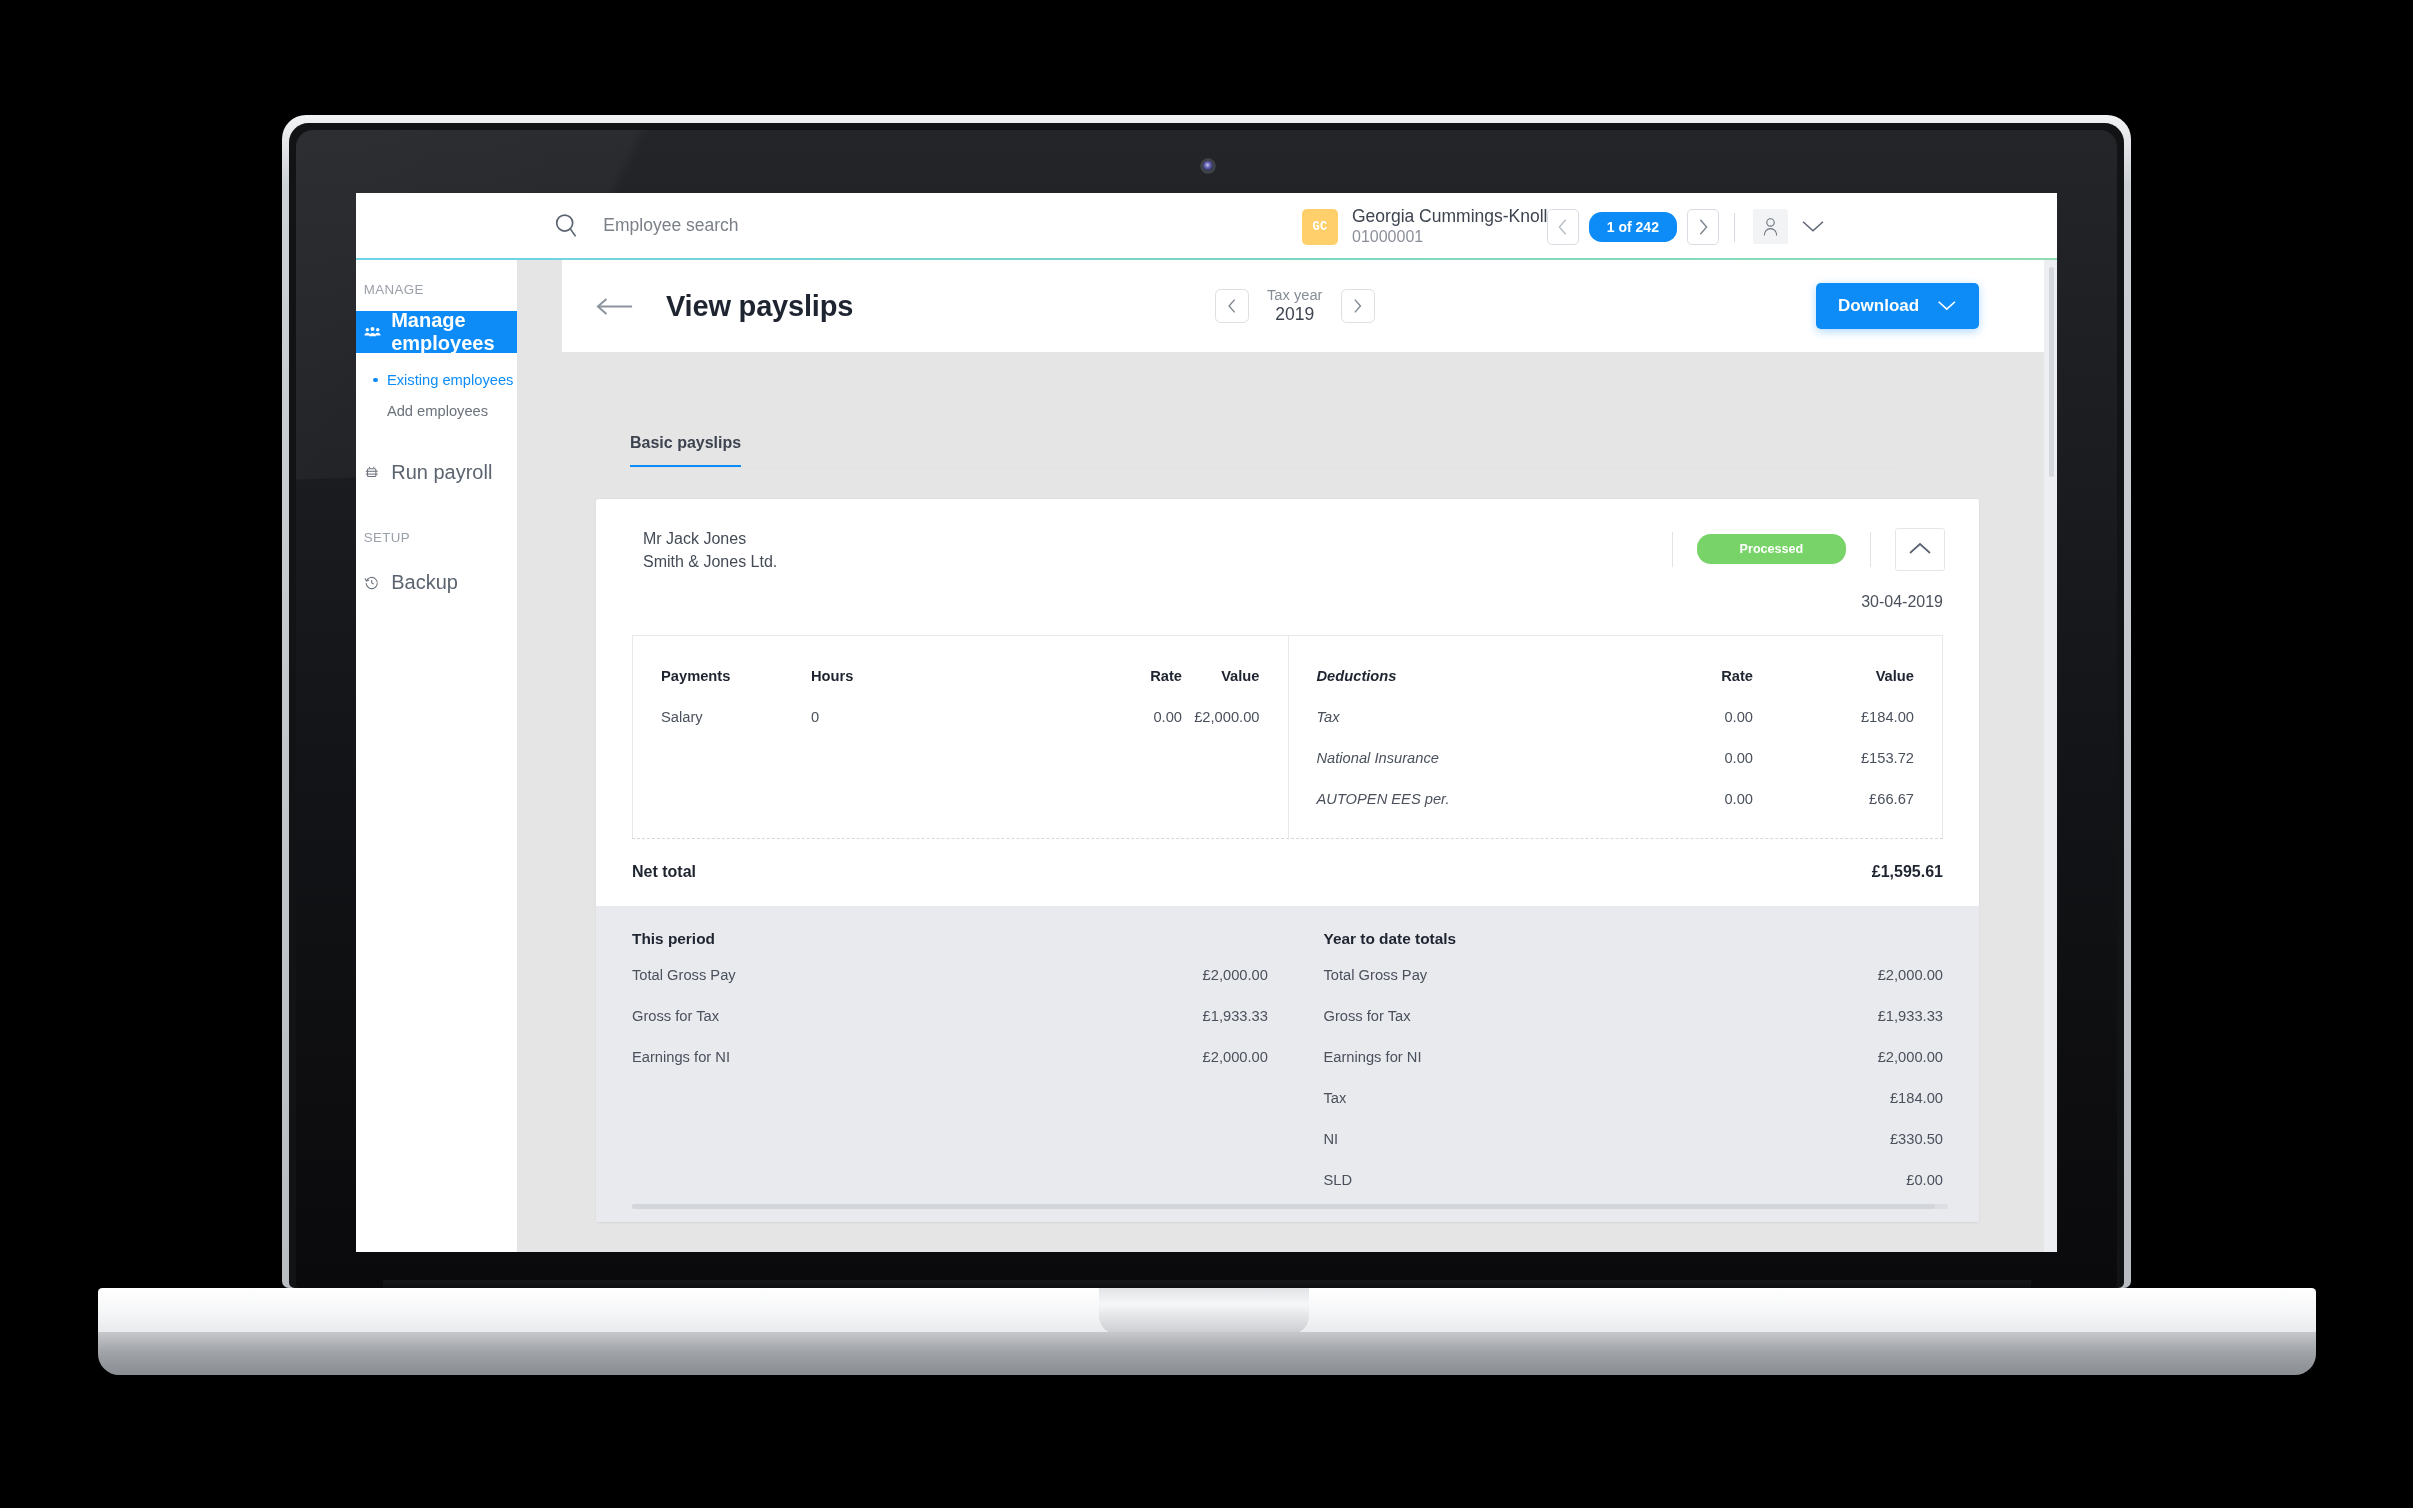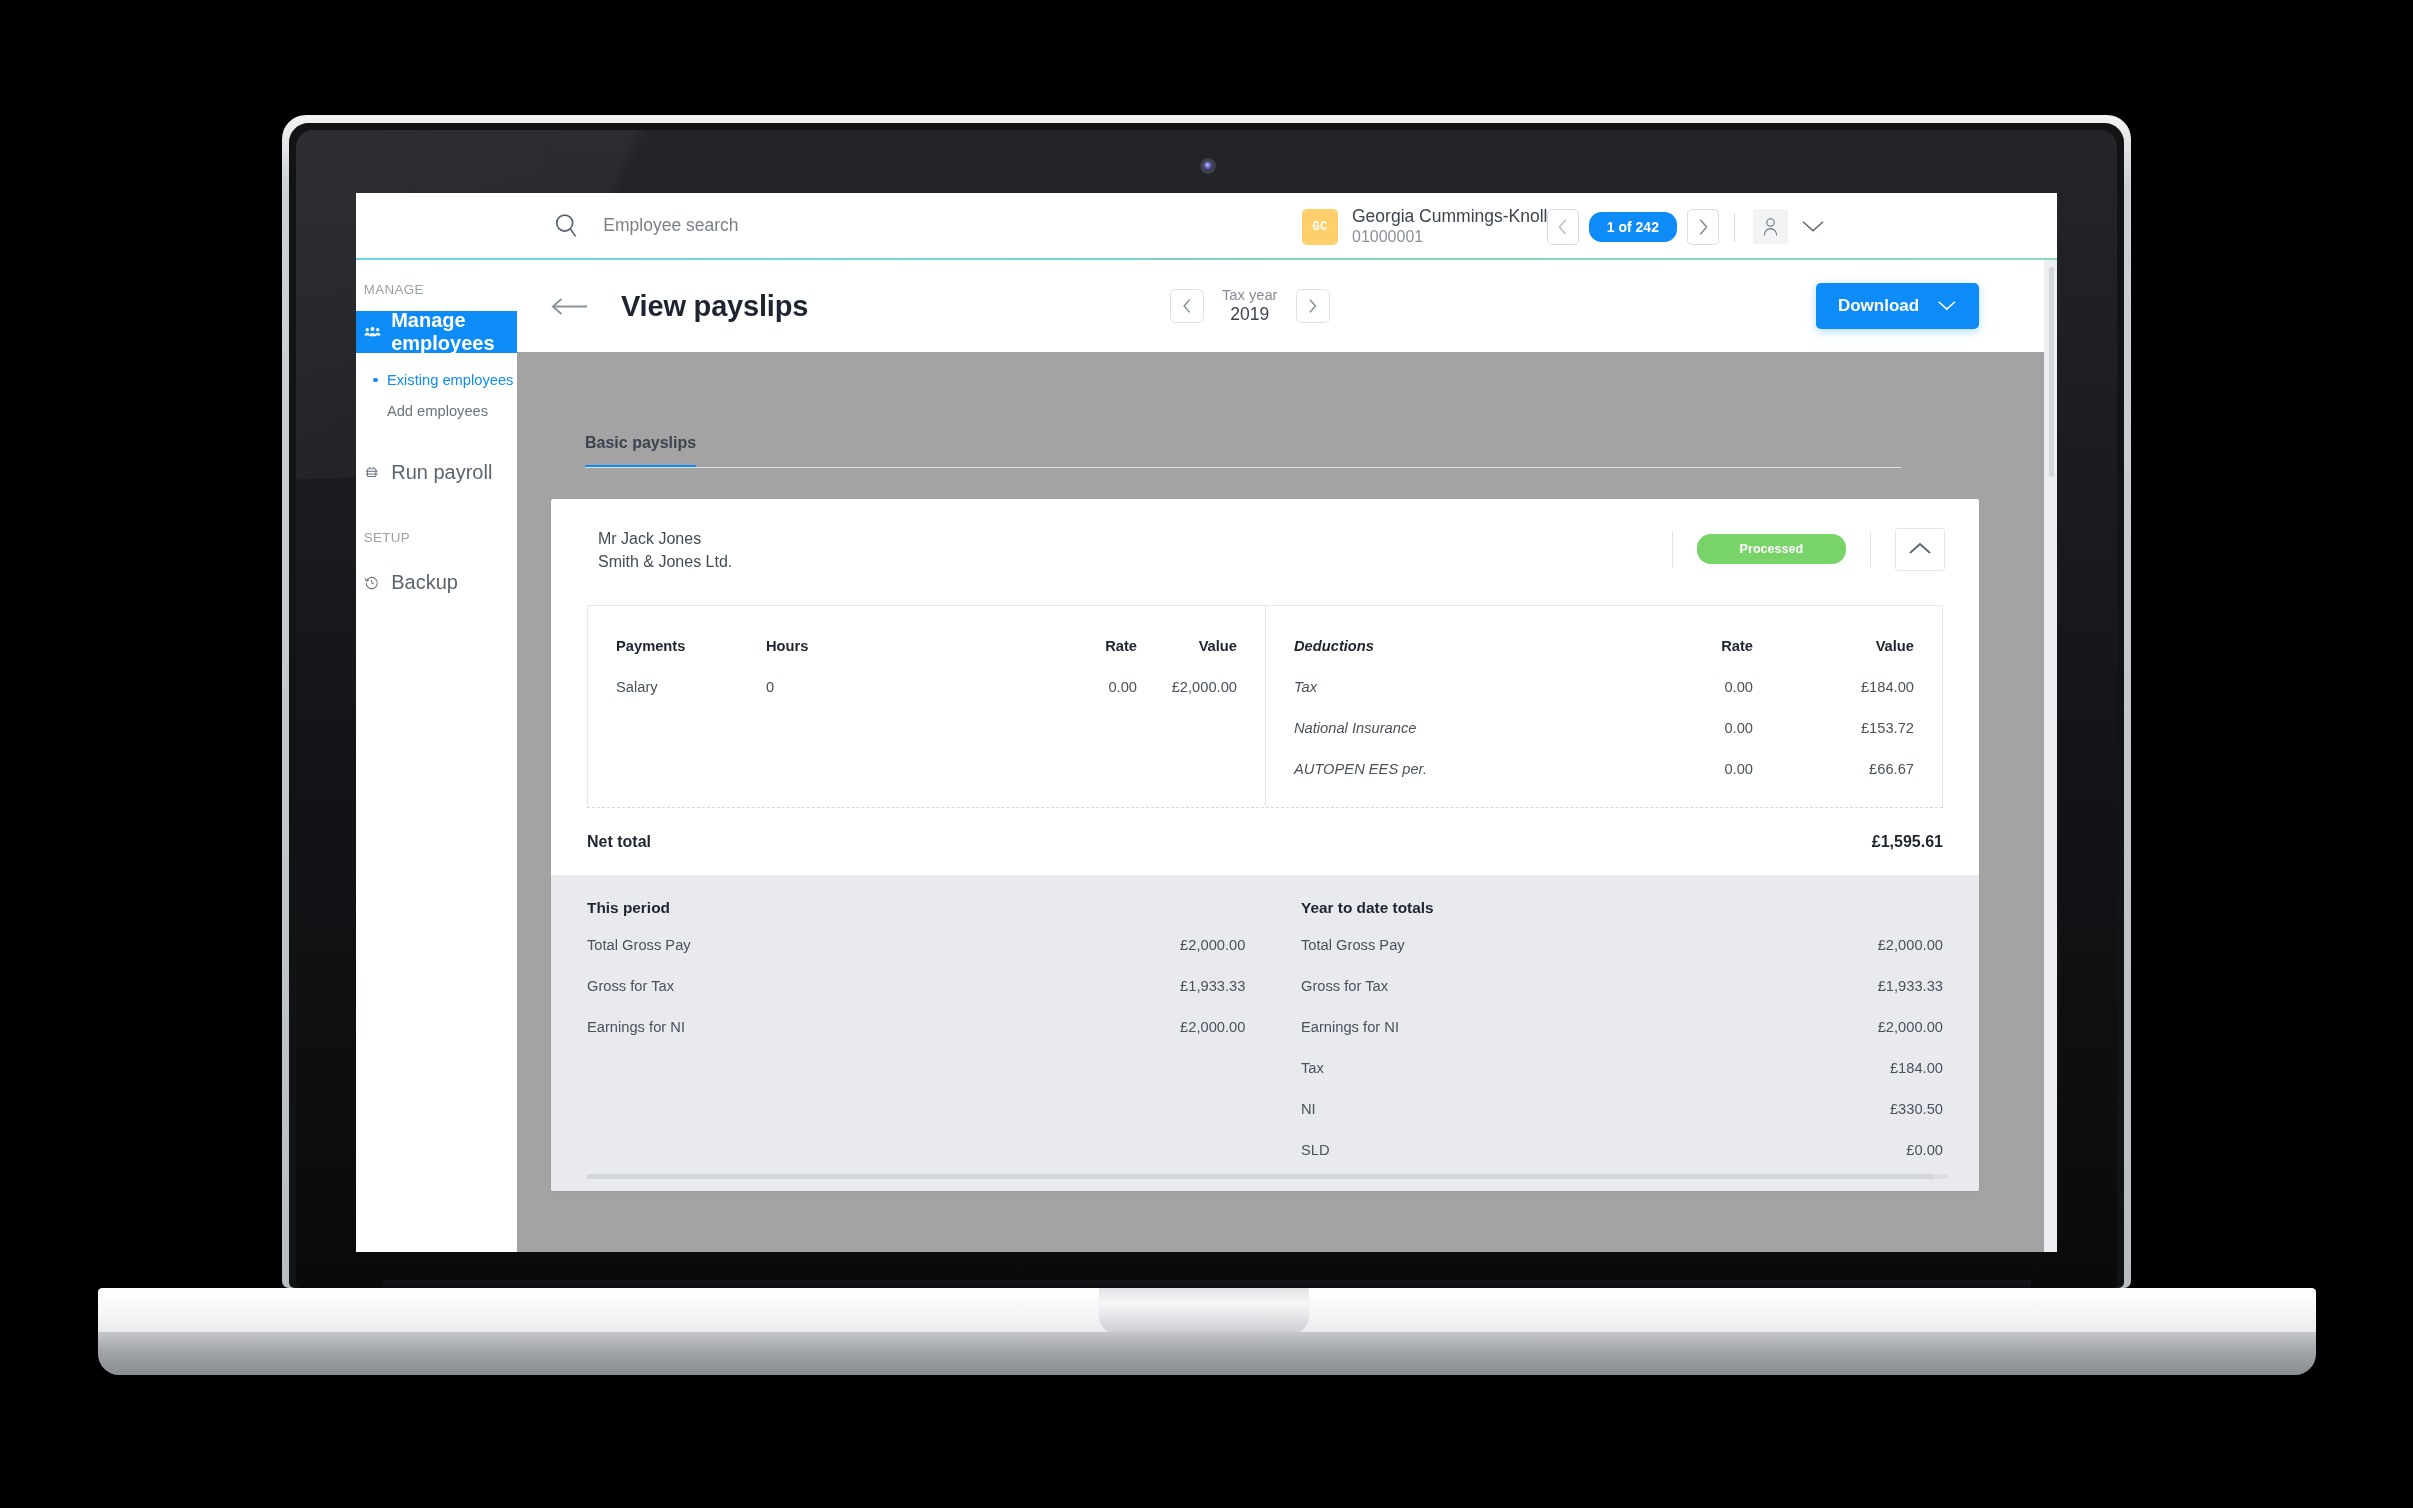--- a/index.html
+++ b/index.html
@@ -259,23 +259,24 @@
     cursor: pointer;
   }
   .sub-item.current { color: #0d8cf7; }
   .bullet { width: 4.9px; height: 4.9px; border-radius: 50%; background: #0d8cf7; }
   .bullet.hidden { background: transparent; }
   .nav-gap { height: 9.8px; }
 
   
   .main {
     flex: 1;
-    background: #a3a3a3;
+    background: #e5e5e5;
     position: relative;
     overflow: hidden;
+    padding-left: 45px;
   }
   .page-head {
     height: 92px;
     background: #ffffff;
     display: flex;
     align-items: center;
     position: relative;
     padding-left: 34px;
   }
   .back-arrow { cursor: pointer; display: flex; align-items: center; }
@@ -635,20 +636,21 @@
               <div class="badge">Processed</div>
               <div class="vline"></div>
               <div class="collapse-btn">
                 <svg width="24" height="14" viewBox="0 0 24 14" fill="none" stroke="#5b6472" stroke-width="1.7">
                     <polyline points="2,11 12,2 22,11"></polyline>
                   </svg>
               </div>
             </div>
           </div>
 
+          <div class="ps-date">30-04-2019</div>
 
           <div class="ps-tables">
 
             <div class="col-half">
               <div class="t-row hdr">
                 <div class="c-name pay-name">Payments</div>
                 <div class="c-name pay-hours">Hours</div>
                 <div class="c-num pay-rate">Rate</div>
                 <div class="c-num pay-value">Value</div>
               </div>

